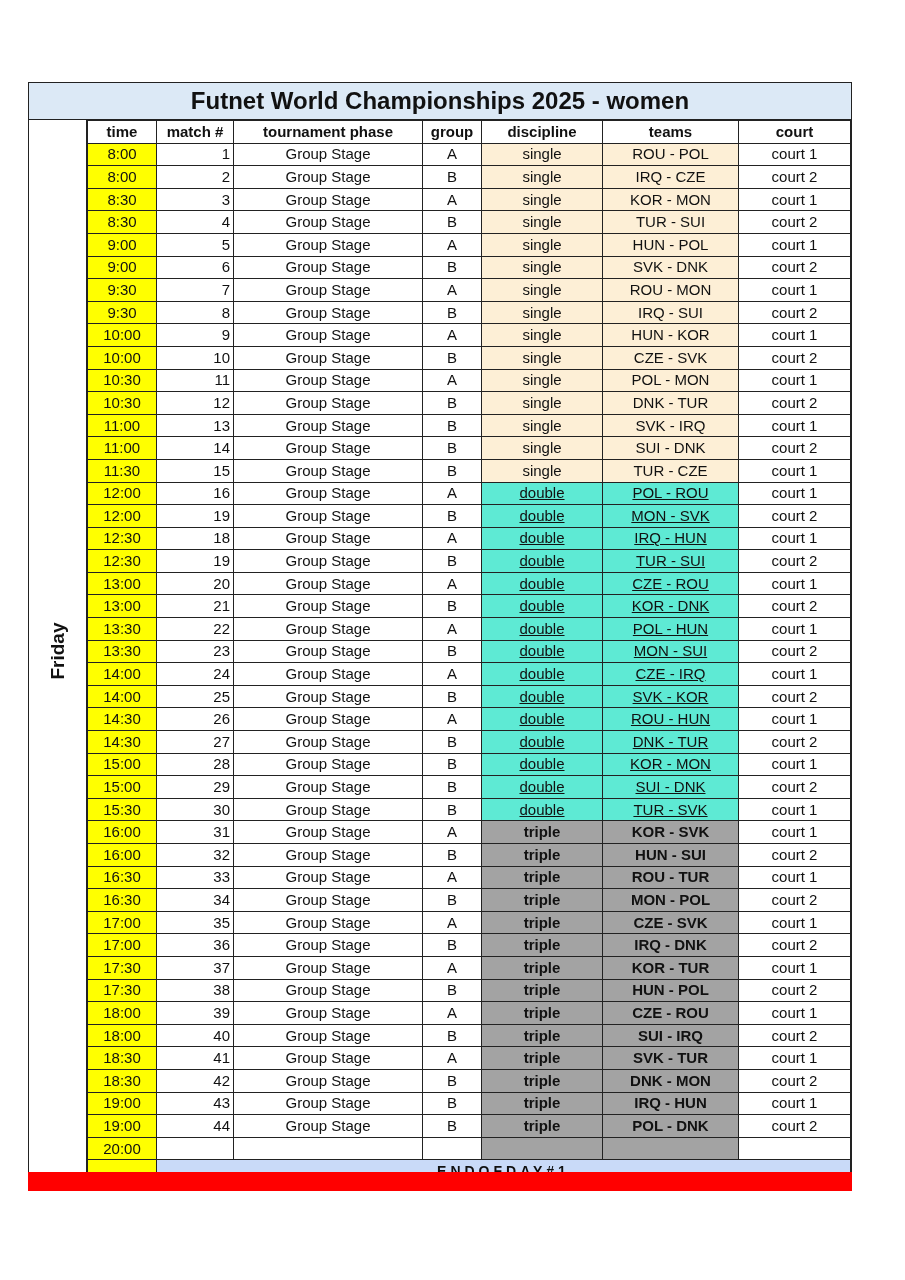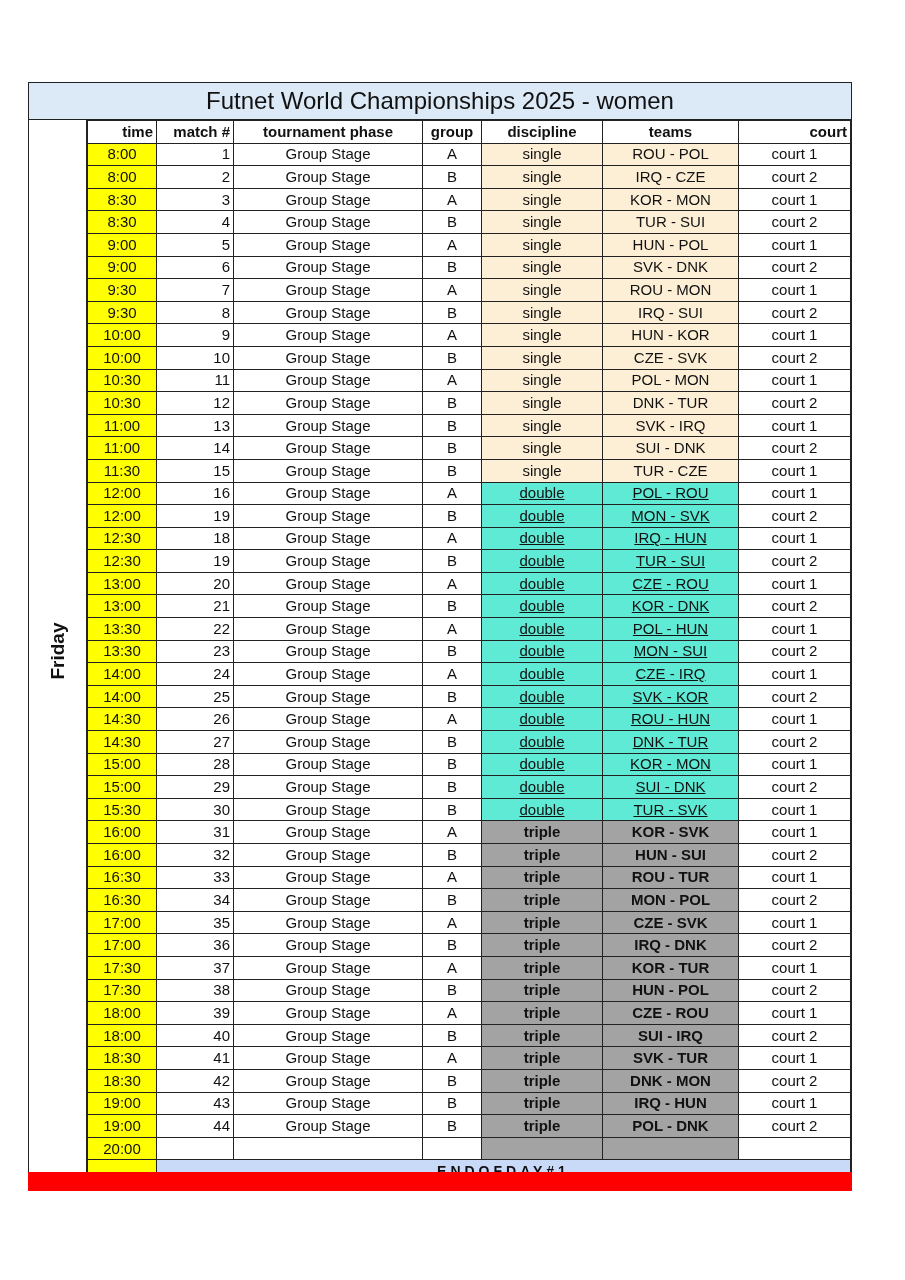--- a/index.html
+++ b/index.html
@@ -1,25 +1,25 @@
 <!DOCTYPE html>
 <html><head>
 <meta charset="utf-8">
 <style>
   html, body { margin:0; padding:0; background:#ffffff; }
   body { width:905px; height:1280px; position:relative; font-family:"Liberation Sans", sans-serif; color:#111; }
   #sheet { position:absolute; left:28px; top:82px; width:824px; }
-  .title { height:36px; background:#dce9f6; border:1px solid #222; border-bottom:none; text-align:center; font-weight:normal; font-size:24px; line-height:36px; }
+  .title { height:36px; background:#dce9f6; border:1px solid #222; border-bottom:none; text-align:center; font-weight:bold; font-size:24px; line-height:36px; }
   .body { position:relative; border:1px solid #222; border-top:1px solid #222; display:flex; }
   .day { width:60px; border-right:1px solid #222; position:relative; }
   .day span { position:absolute; left:50%; top:50%; transform:translate(-50%,-50%) rotate(-90deg); font-weight:bold; font-size:19px; white-space:nowrap; }
   table { border-collapse:collapse; width:763px; table-layout:fixed; }
   td, th { border:1px solid #222; padding:0 3px; height:21.6px; font-size:15px; line-height:20px; white-space:nowrap; overflow:hidden; }
   th { font-weight:bold; font-size:15px; text-align:center; background:#fff; }
-  th.l { text-align:right; }
+  th.l { text-align:center; }
   td.time { background:#ffff00; text-align:center; border-right:1px solid #222; }
   td.num { text-align:right; }
   td.c { text-align:center; }
   td.single { background:#fdefd6; }
   td.double { background:#5eead4;text-decoration:underline; }
   td.triple { background:#a3a3a3;font-weight:bold; }
   tr.end td.endlbl { background:#c9daf8; text-align:center; font-weight:bold; letter-spacing:4px; font-size:14px; }
   .redbar { position:absolute; left:28px; top:1172px; width:824px; height:19px; background:#ff0000; }
 </style>
 </head>

